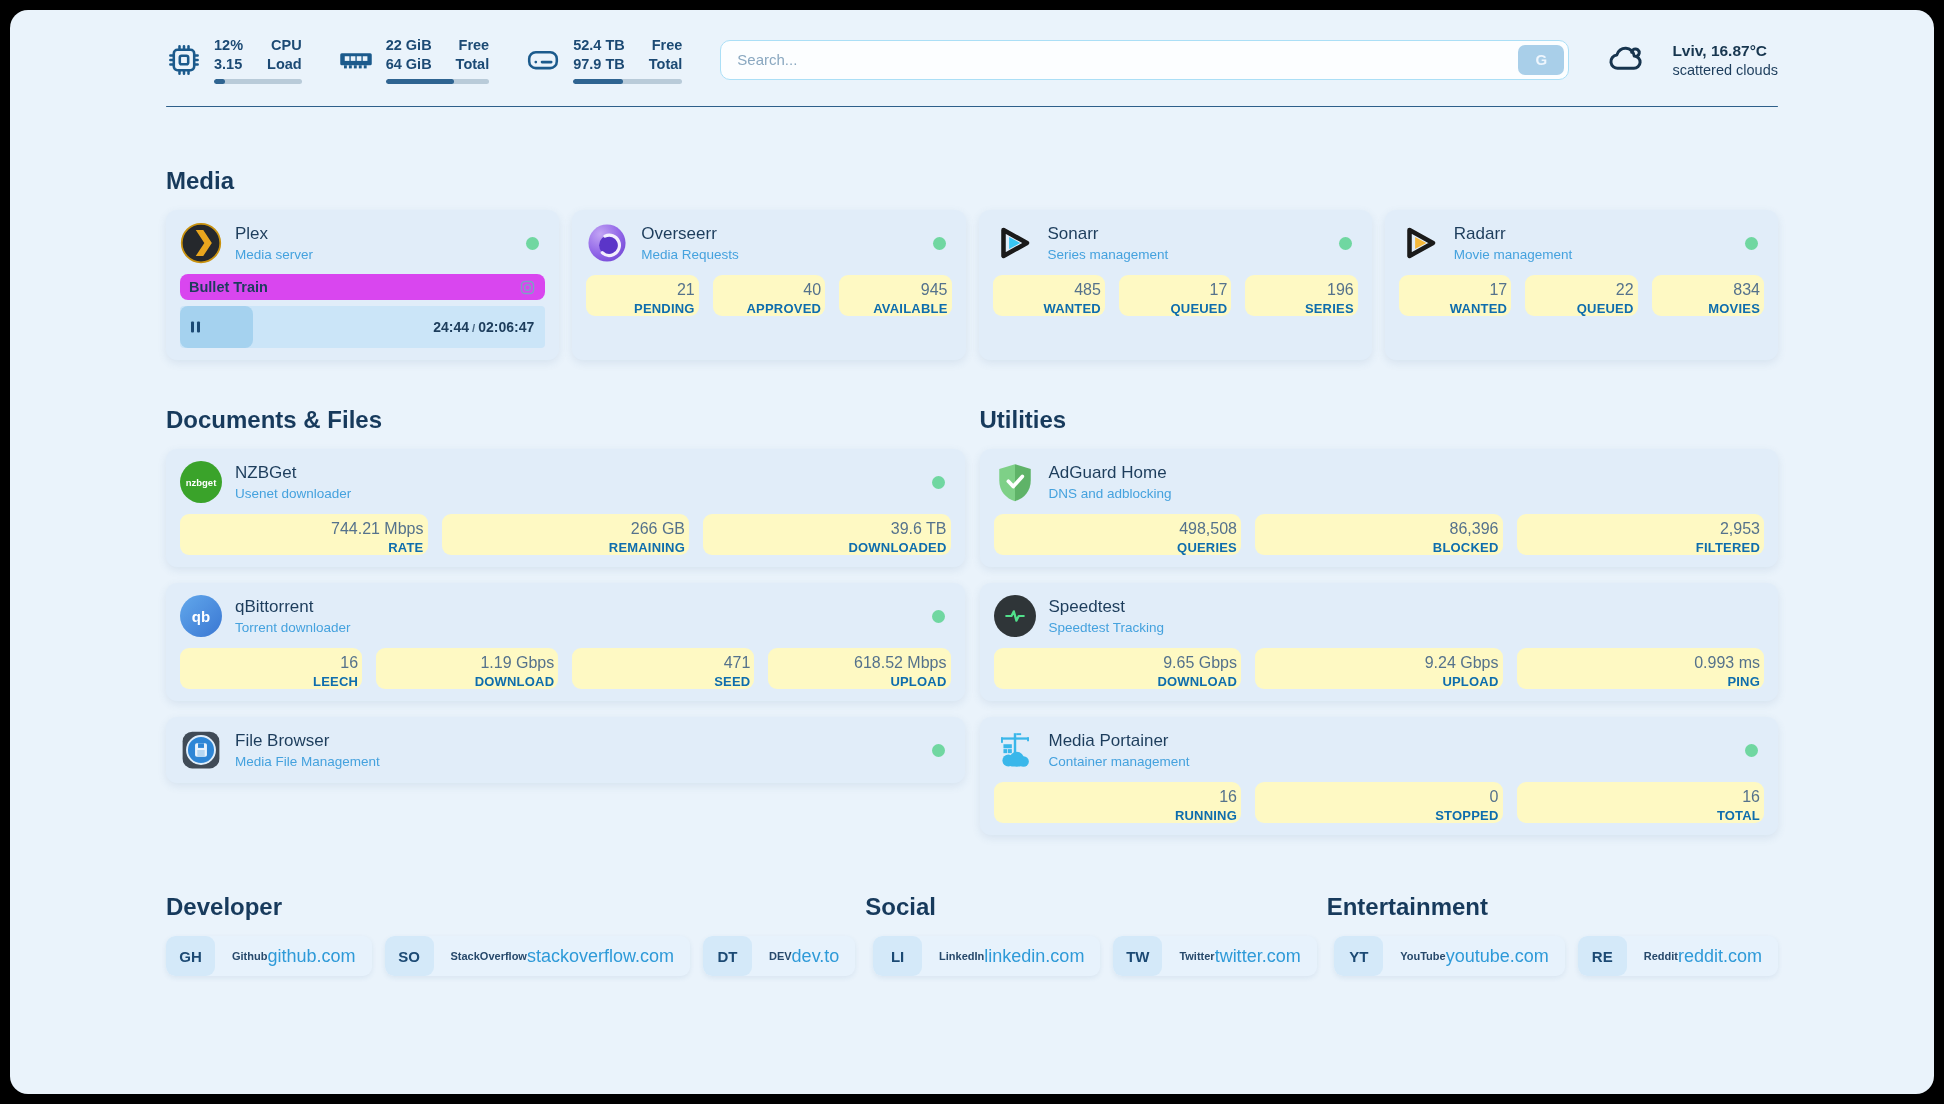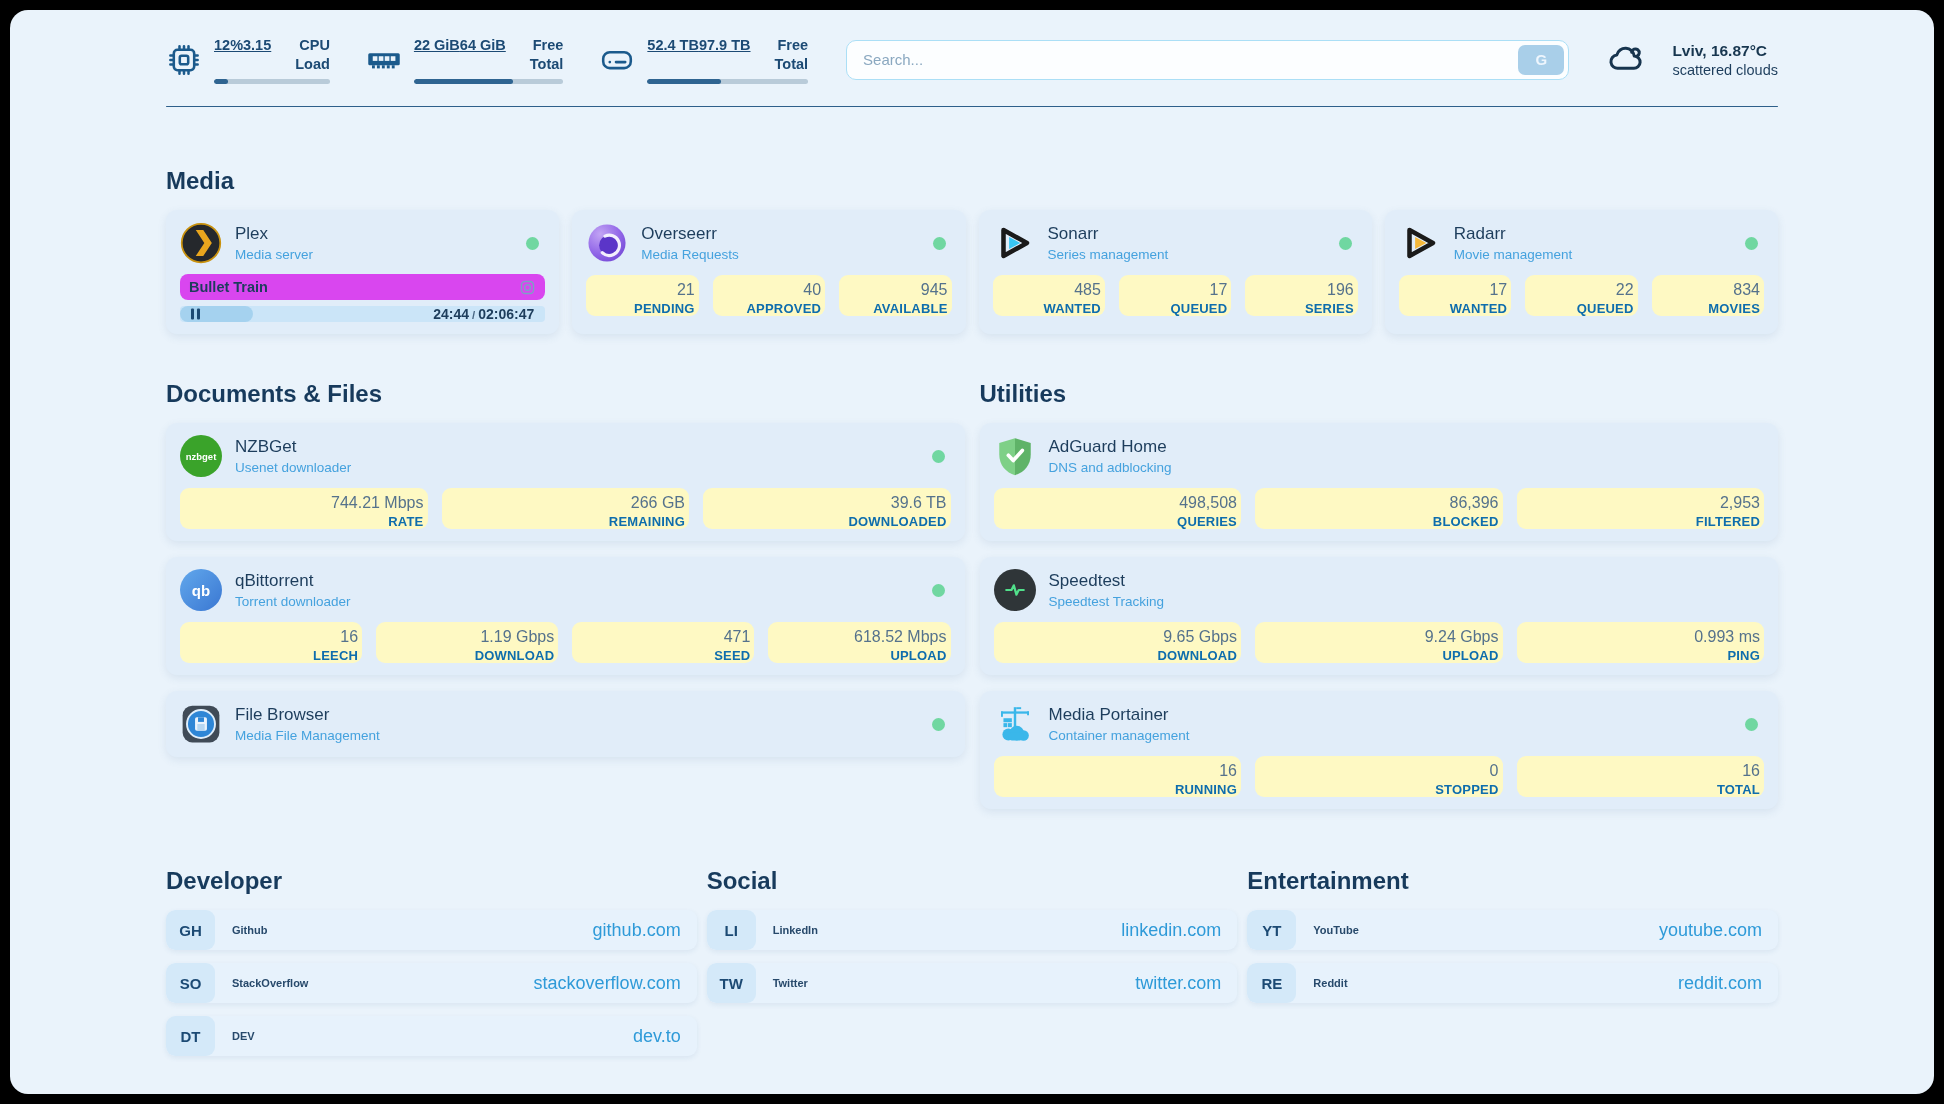--- a/index.html
+++ b/index.html
@@ -12,21 +12,21 @@
     position:absolute; inset:10px; background:#eaf3fb; border-radius:18px;
     overflow:hidden; padding:0 156px;
   }
 
   
   .topbar { display:flex; align-items:center; gap:38px; padding-top:26px; }
   .sys-stats { display:flex; gap:36px; }
   .sys-stat { display:flex; align-items:center; gap:12px; }
   .sys-icon { width:36px; height:36px; flex:none; display:flex; align-items:center; }
   .sys-rows { display:flex; gap:24px; font-size:14.5px; font-weight:600; color:#1c4a74; }
-  .sys-values { display:flex; flex-direction:row; line-height:1.32;text-decoration:underline; }
+  .sys-values { display:flex; flex-direction:column; line-height:1.32; }
   .sys-labels { display:flex; flex-direction:column; line-height:1.32; text-align:right; }
   .sys-bar { height:4.5px; background:#b9cbd9; border-radius:3px; margin-top:5px; overflow:hidden; }
   .sys-fill { height:100%; background:#2f6491; border-radius:3px; }
 
   .search-wrap { flex:1; position:relative; }
   .search-input {
     width:100%; height:40px; border-radius:10px; border:1.5px solid #abdff6;
     background:#fcfeff; padding:0 62px 0 16px; font-size:15px; color:#1d3d5c;
     font-family:"Liberation Sans", sans-serif; outline:none;
   }
@@ -62,41 +62,41 @@
   .stat { flex:1; background:#fef9c3; border-radius:9px; text-align:right; padding:6px 4px 0; }
   .stat-value { font-size:16px; color:#55728c; }
   .stat-label { font-size:13px; font-weight:700; color:#0e6dad; margin-top:2px; letter-spacing:.2px; }
 
   
   .np-bar {
     margin-top:10px; height:26px; background:#d946ef; border-radius:8px;
     display:flex; align-items:center; padding:0 9px; font-size:14.5px; font-weight:600; color:#1d3d5c;
   }
   .np-bar .np-settings { margin-left:auto; display:flex; cursor:pointer; }
-  .np-progress { margin-top:6px; height:16px; background:#cbe5f8; border-radius:4px; position:relative; overflow:hidden; }
+  .np-progress { margin-top:6px; height:42px; background:#cbe5f8; border-radius:4px; position:relative; overflow:hidden; }
   .np-fill { position:absolute; left:0; top:0; bottom:0; background:#a5d2ef; border-radius:8px; }
   .pause { position:absolute; left:11px; top:50%; transform:translateY(-50%); display:flex; gap:3px; }
   .pause i { display:block; width:3.2px; height:11px; background:#1c4a74; border-radius:1px; }
   .np-time { position:absolute; right:11px; top:50%; transform:translateY(-50%); font-size:14px; font-weight:700; color:#1d3d5c; }
   .np-time .sep { font-size:11.5px; opacity:.75; margin:0 3px; }
 
   
   .mid-grid { display:grid; grid-template-columns:1fr 1fr; gap:15px; margin-top:46px; align-items:start; }
   .col .sec-title { margin-bottom:15px; }
   .col-stack { display:flex; flex-direction:column; gap:16px; }
 
   
   .circle-icon { width:42px; height:42px; border-radius:50%; display:flex; align-items:center; justify-content:center; }
   .icon-nzbget { background:#3aa32a; color:#fff; font-size:9.5px; font-weight:700; }
   .icon-qb { background:linear-gradient(135deg,#62a8ec,#3a77d2); color:#fff; font-size:15px; font-weight:600; }
   .icon-speedtest { background:#2f3538; }
 
   
   .links-grid { display:grid; grid-template-columns:repeat(3,1fr); gap:10px; margin-top:58px; align-items:start; }
-  .link-list { margin-top:15px; display:flex; flex-direction:column; gap:13px;justify-content:flex-end; }
+  .link-list { margin-top:15px; display:flex; gap:13px;justify-content:flex-end; }
   .link-row {
     display:flex; align-items:center; height:40px; background:#e7f2fc; border-radius:9px;
     box-shadow:0 2px 5px rgba(73,116,157,0.10); overflow:hidden; cursor:pointer;
   }
   .link-abbr {
     width:49px; align-self:stretch; background:#d4e9f9; border-radius:9px;
     display:flex; align-items:center; justify-content:center;
     font-size:15px; font-weight:600; color:#1c4a74; flex:none;
   }
   .link-name { margin-left:17px; font-size:11px; font-weight:600; color:#27496b; }

